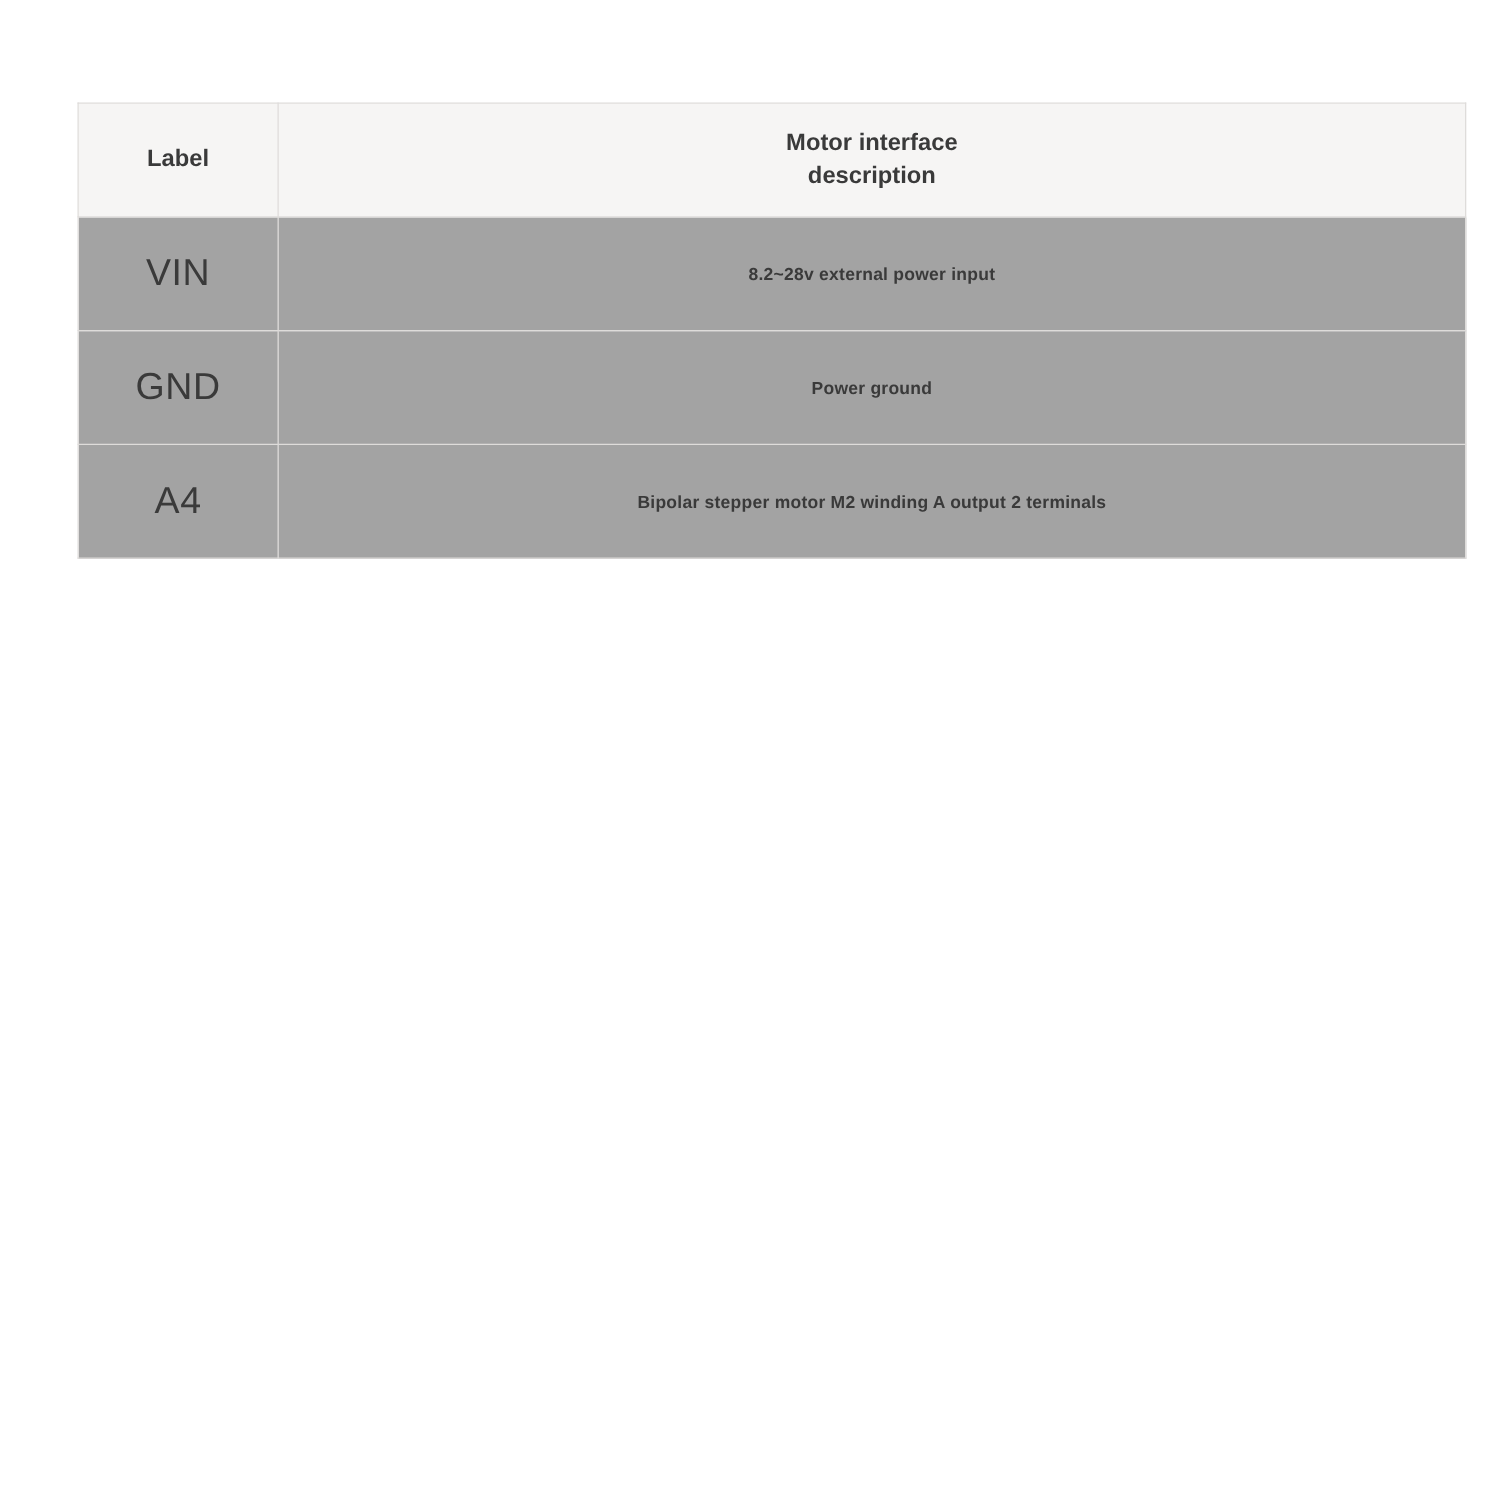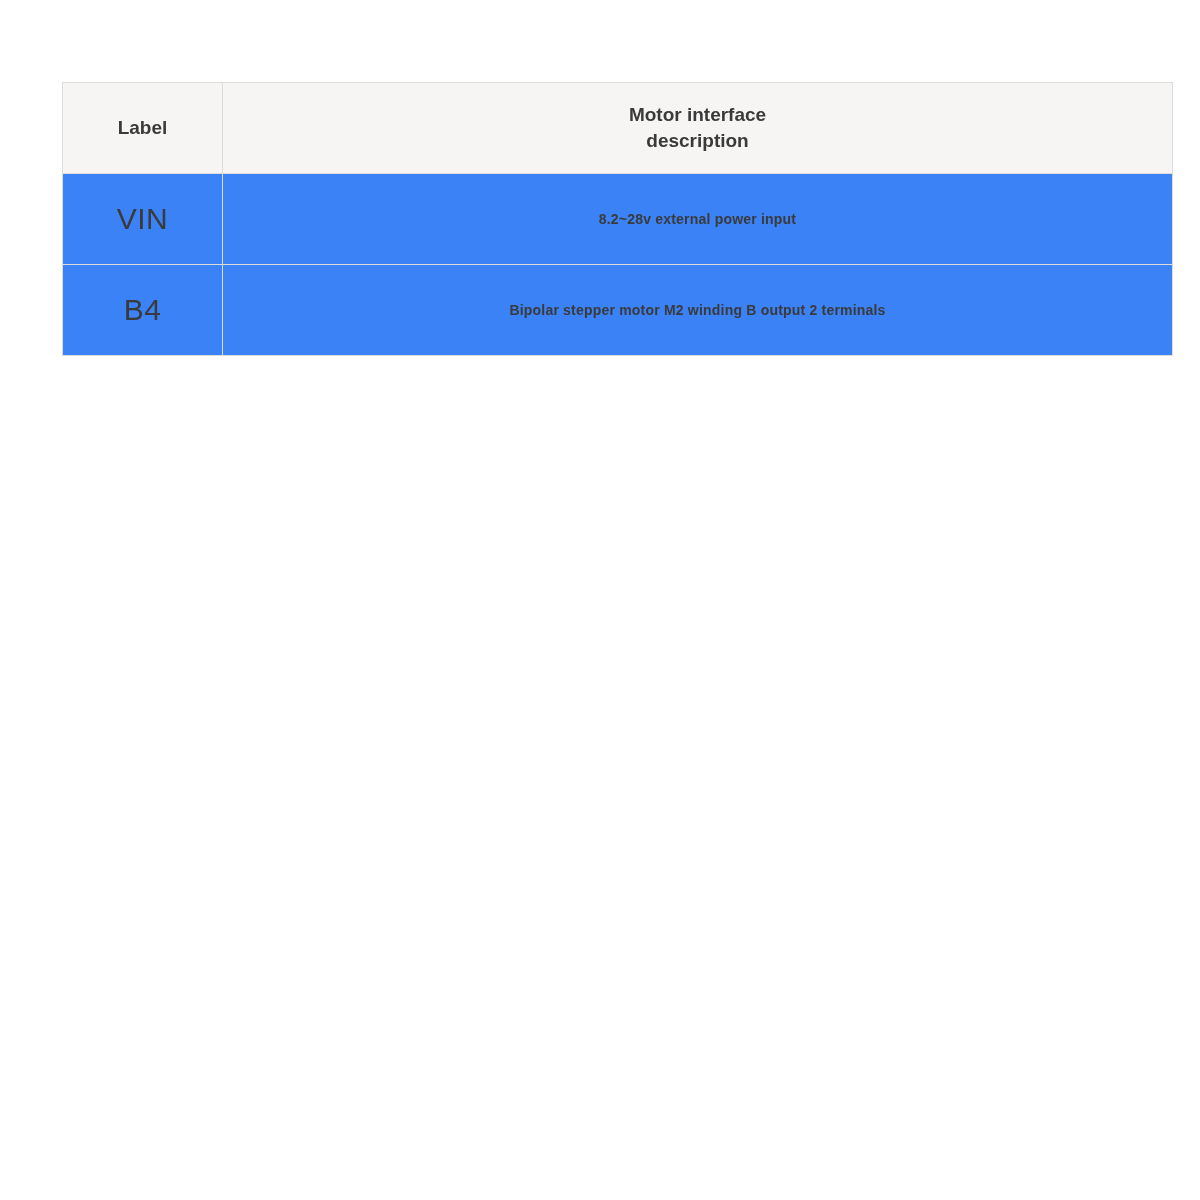--- a/index.html
+++ b/index.html
@@ -37,21 +37,21 @@
   }
   table.spec-table col.col-label { width: 160px; }
   thead th {
     height: 90px;
     background: #f6f5f4;
     font-size: 19px;
     font-weight: bold;
     color: #2e2e2e;
     line-height: 1.35;
   }
-  tbody td { height: 90px; background: #3b82f6; }
+  tbody td { height: 90px; background: #a3a3a3; }
   td.cell-label {
     font-size: 30px;
     font-weight: 400;
     color: #3d3d3d;
     letter-spacing: 0.5px;
   }
   td.cell-desc {
     font-size: 14px;
     font-weight: bold;
     color: #383838;
@@ -78,18 +78,22 @@
           <span class="hdr-line">description</span>
         </th>
       </tr>
     </thead>
     <tbody>
       <tr>
         <td class="cell-label">VIN</td>
         <td class="cell-desc">8.2~28v external power input</td>
       </tr>
       <tr>
-        <td class="cell-label">B4</td>
-        <td class="cell-desc">Bipolar stepper motor M2 winding B output 2 terminals</td>
+        <td class="cell-label">GND</td>
+        <td class="cell-desc">Power ground</td>
+      </tr>
+      <tr>
+        <td class="cell-label">A4</td>
+        <td class="cell-desc">Bipolar stepper motor M2 winding A output 2 terminals</td>
       </tr>
     </tbody>
   </table>
 </div>
 
 </body></html>

